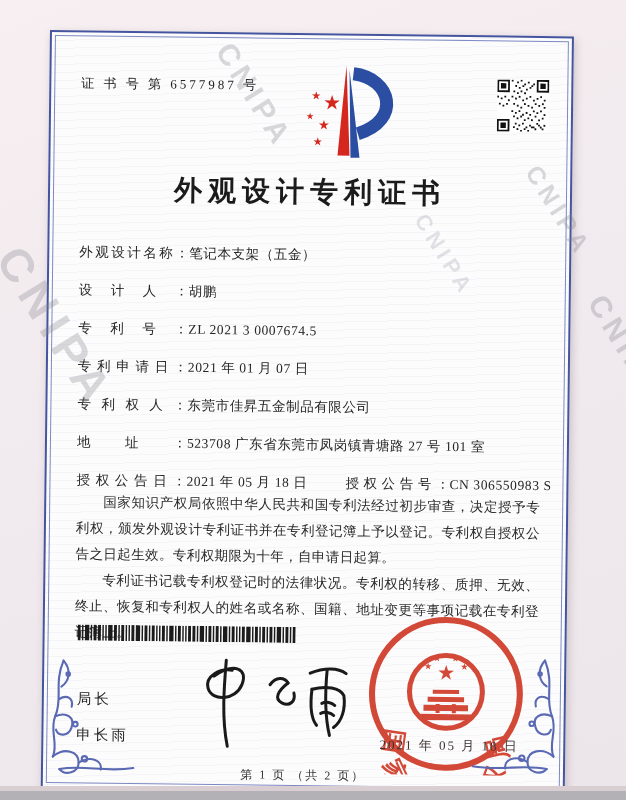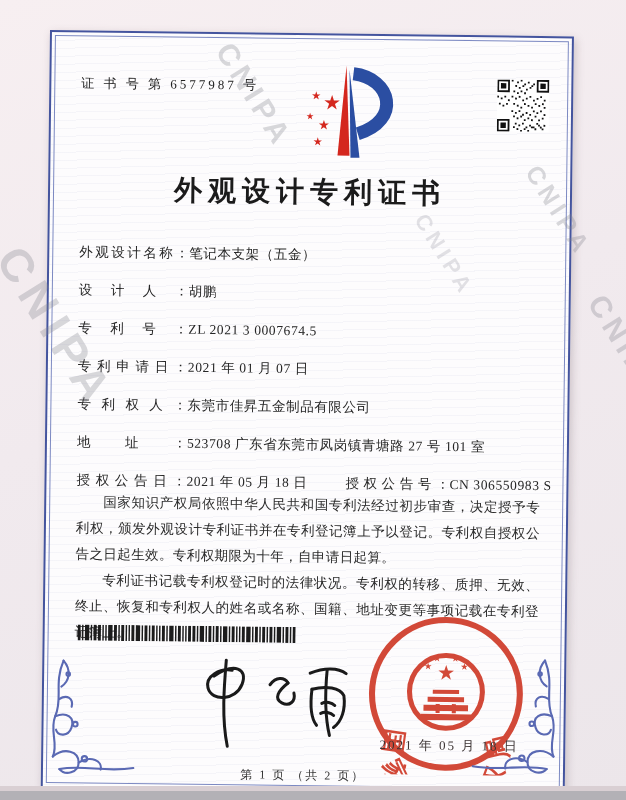--- a/index.html
+++ b/index.html
@@ -138,20 +138,24 @@
 
     <div class="paras">
       <p>国家知识产权局依照中华人民共和国专利法经过初步审查，决定授予专利权，颁发外观设计专利证书并在专利登记簿上予以登记。专利权自授权公告之日起生效。专利权期限为十年，自申请日起算。</p>
       <p>专利证书记载专利权登记时的法律状况。专利权的转移、质押、无效、终止、恢复和专利权人的姓名或名称、国籍、地址变更等事项记载在专利登记簿上。</p>
     </div>
 
     <svg class="barcode" viewBox="0 0 150 17" preserveAspectRatio="none">
       <path fill="#1c1c1c" d="M0,0h2v17h-2z M3,0h1v17h-1z M5,0h3v17h-3z M9,0h1v17h-1z M11,0h2v17h-2z M14,0h2v17h-2z M17,0h1v17h-1z M19,0h1v17h-1z M21,0h3v17h-3z M25,0h2v17h-2z M28,0h1v17h-1z M30,0h2v17h-2z M33,0h1v17h-1z M35,0h1v17h-1z M37,0h2v17h-2z M40,0h3v17h-3z M44,0h1v17h-1z M46,0h2v17h-2z M49,0h1v17h-1z M51,0h2v17h-2z M54,0h1v17h-1z M56,0h1v17h-1z M58,0h2v17h-2z M61,0h1v17h-1z M63,0h3v17h-3z M67,0h1v17h-1z M69,0h2v17h-2z M72,0h1v17h-1z M74,0h1v17h-1z M76,0h2v17h-2z M79,0h2v17h-2z M82,0h1v17h-1z M84,0h3v17h-3z M88,0h1v17h-1z M90,0h2v17h-2z M93,0h1v17h-1z M95,0h2v17h-2z M98,0h1v17h-1z M100,0h3v17h-3z M104,0h1v17h-1z M106,0h2v17h-2z M109,0h1v17h-1z M111,0h1v17h-1z M113,0h2v17h-2z M116,0h3v17h-3z M120,0h1v17h-1z M122,0h2v17h-2z M125,0h1v17h-1z M127,0h2v17h-2z M130,0h1v17h-1z M132,0h2v17h-2z M135,0h1v17h-1z M137,0h3v17h-3z M141,0h1v17h-1z M143,0h2v17h-2z M146,0h1v17h-1z M148,0h2v17h-2z"></path>
     </svg>
 
+    <div class="officer">
+      <div>局长</div>
+      <div>申长雨</div>
+    </div>
 
     <svg class="signature" viewBox="0 0 170 100">
       <g fill="none" stroke="#1a1a1a" stroke-width="3" stroke-linecap="round">
         <path d="M30,22 C50,8 64,14 58,30 C52,46 28,48 24,34 C21,22 36,14 48,16"></path>
         <path d="M42,6 C40,34 38,64 44,92"></path>
         <path d="M86,30 C92,22 100,22 104,28"></path>
         <path d="M104,28 C94,36 90,44 98,48 C106,52 112,46 110,38"></path>
         <path d="M126,18 C140,12 154,12 162,18"></path>
         <path d="M143,14 C141,38 141,60 146,80"></path>
         <path d="M128,34 C126,52 128,64 133,70"></path>

